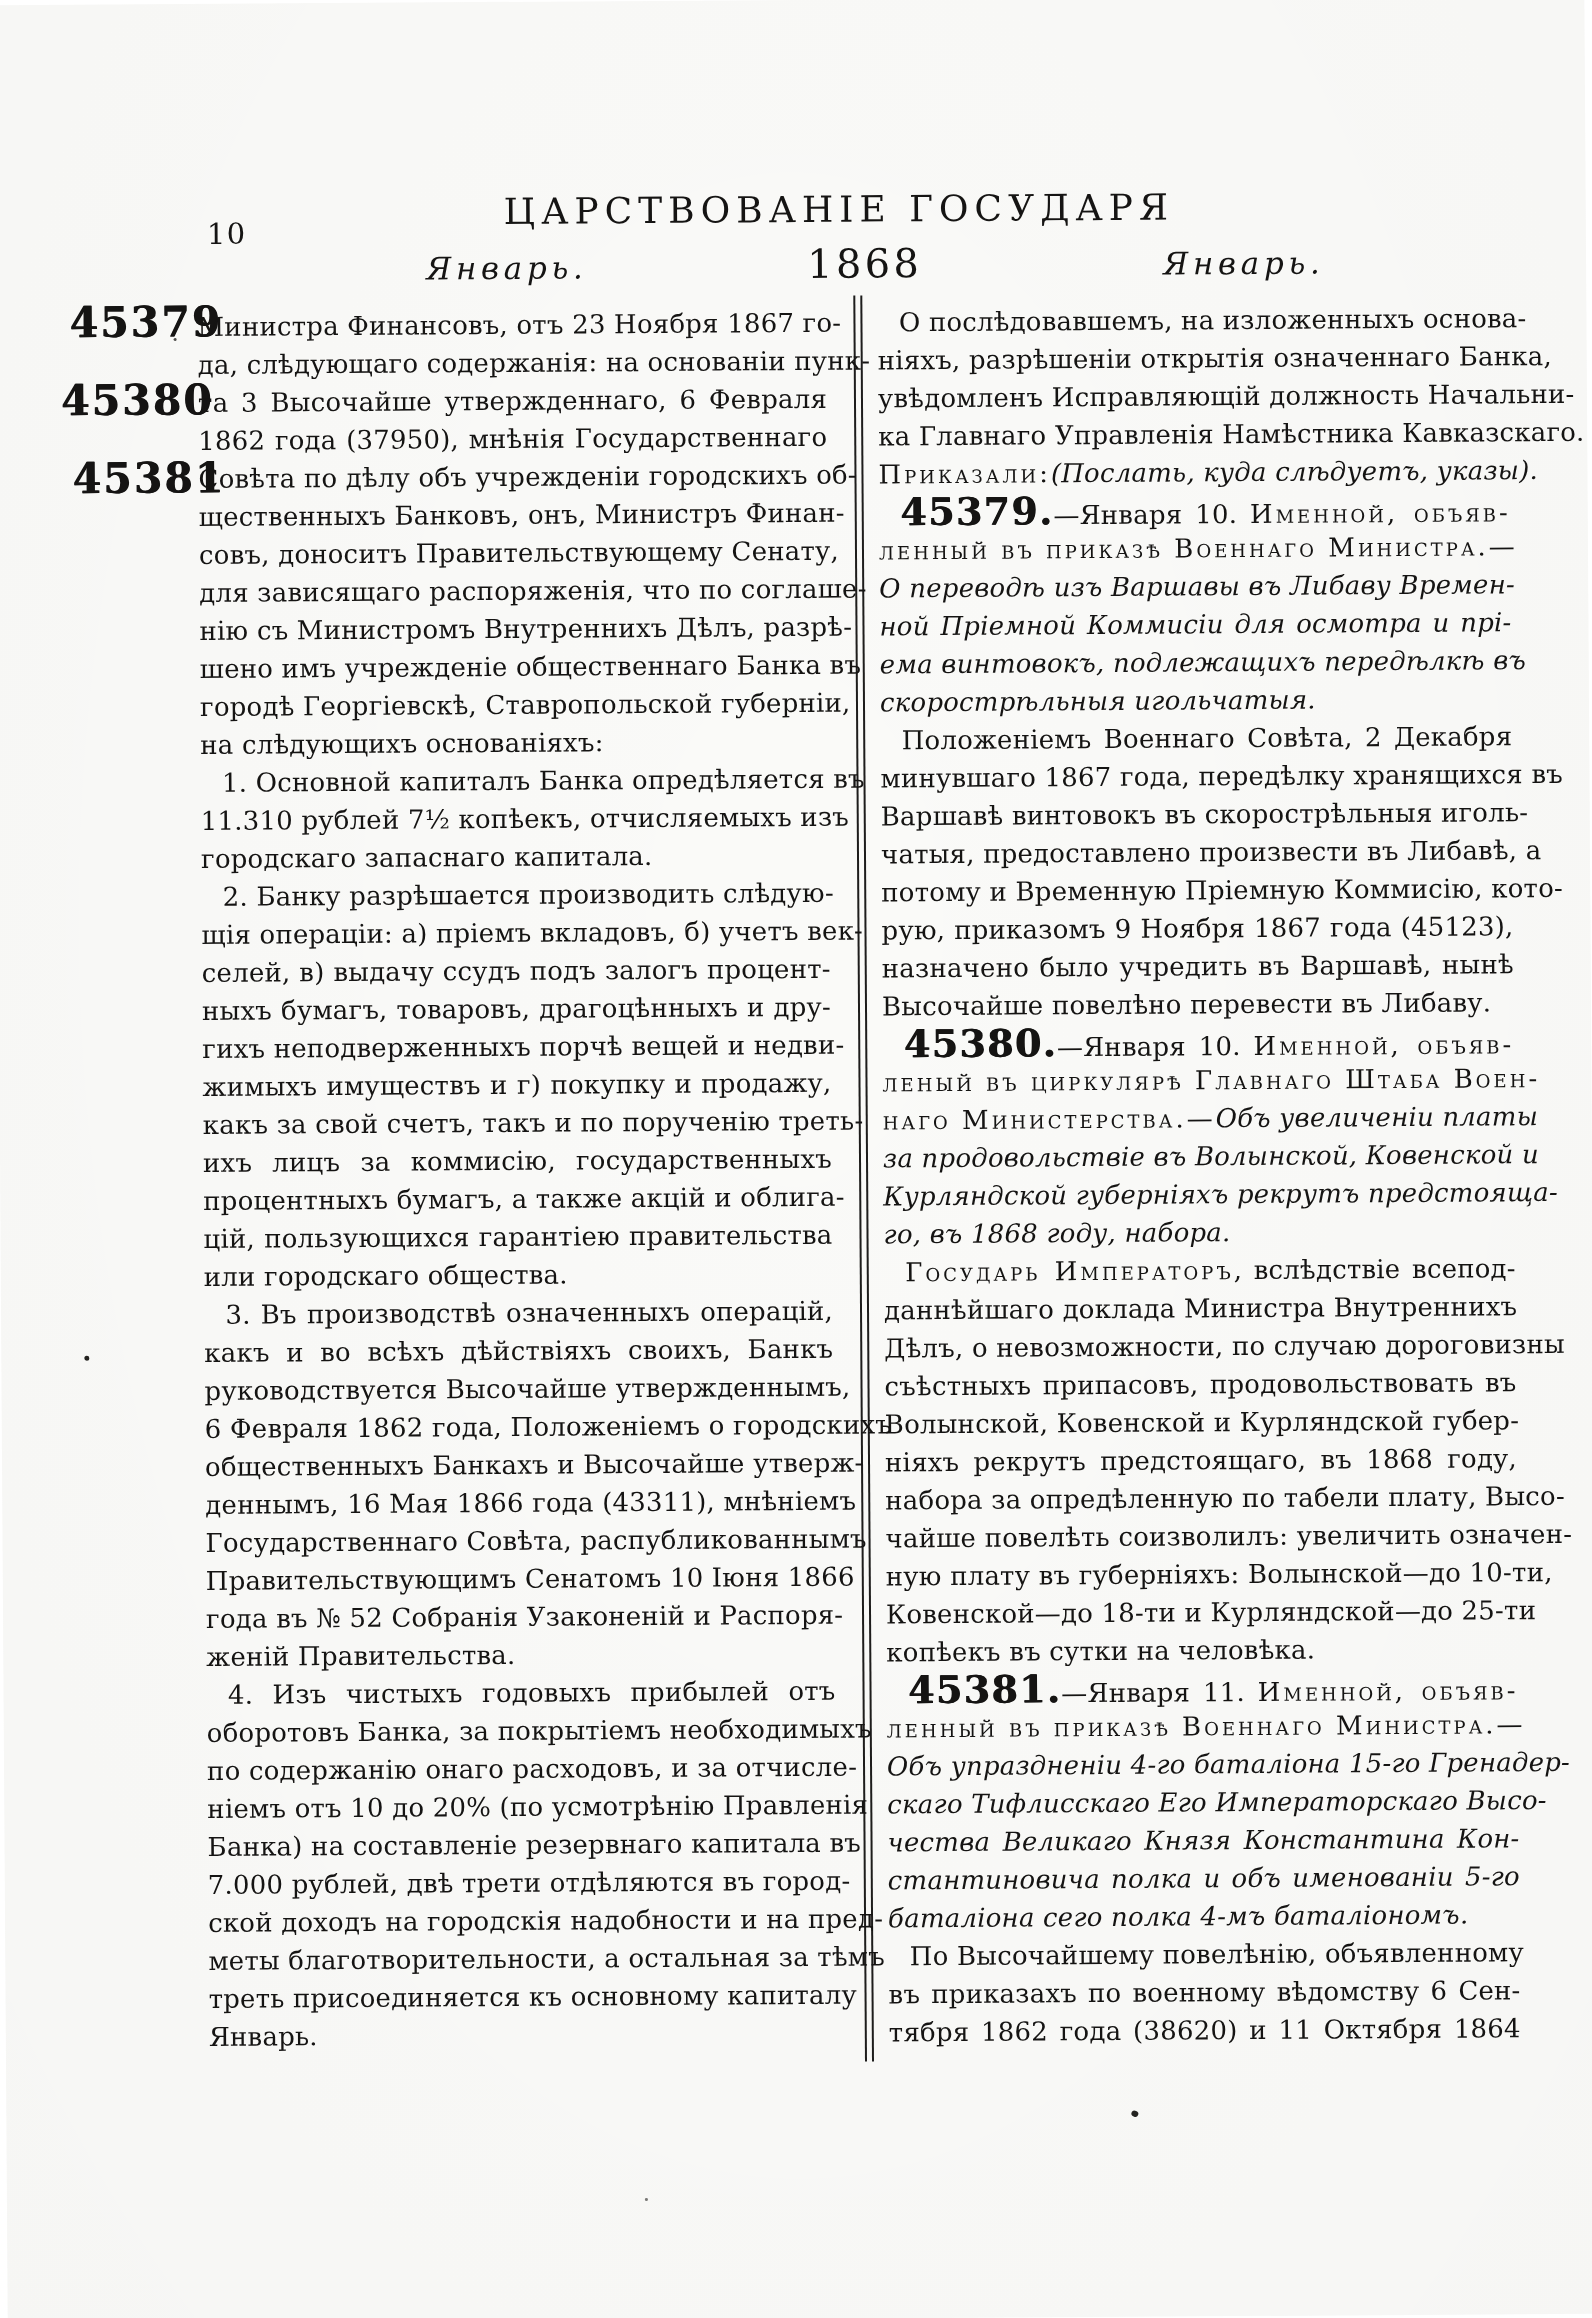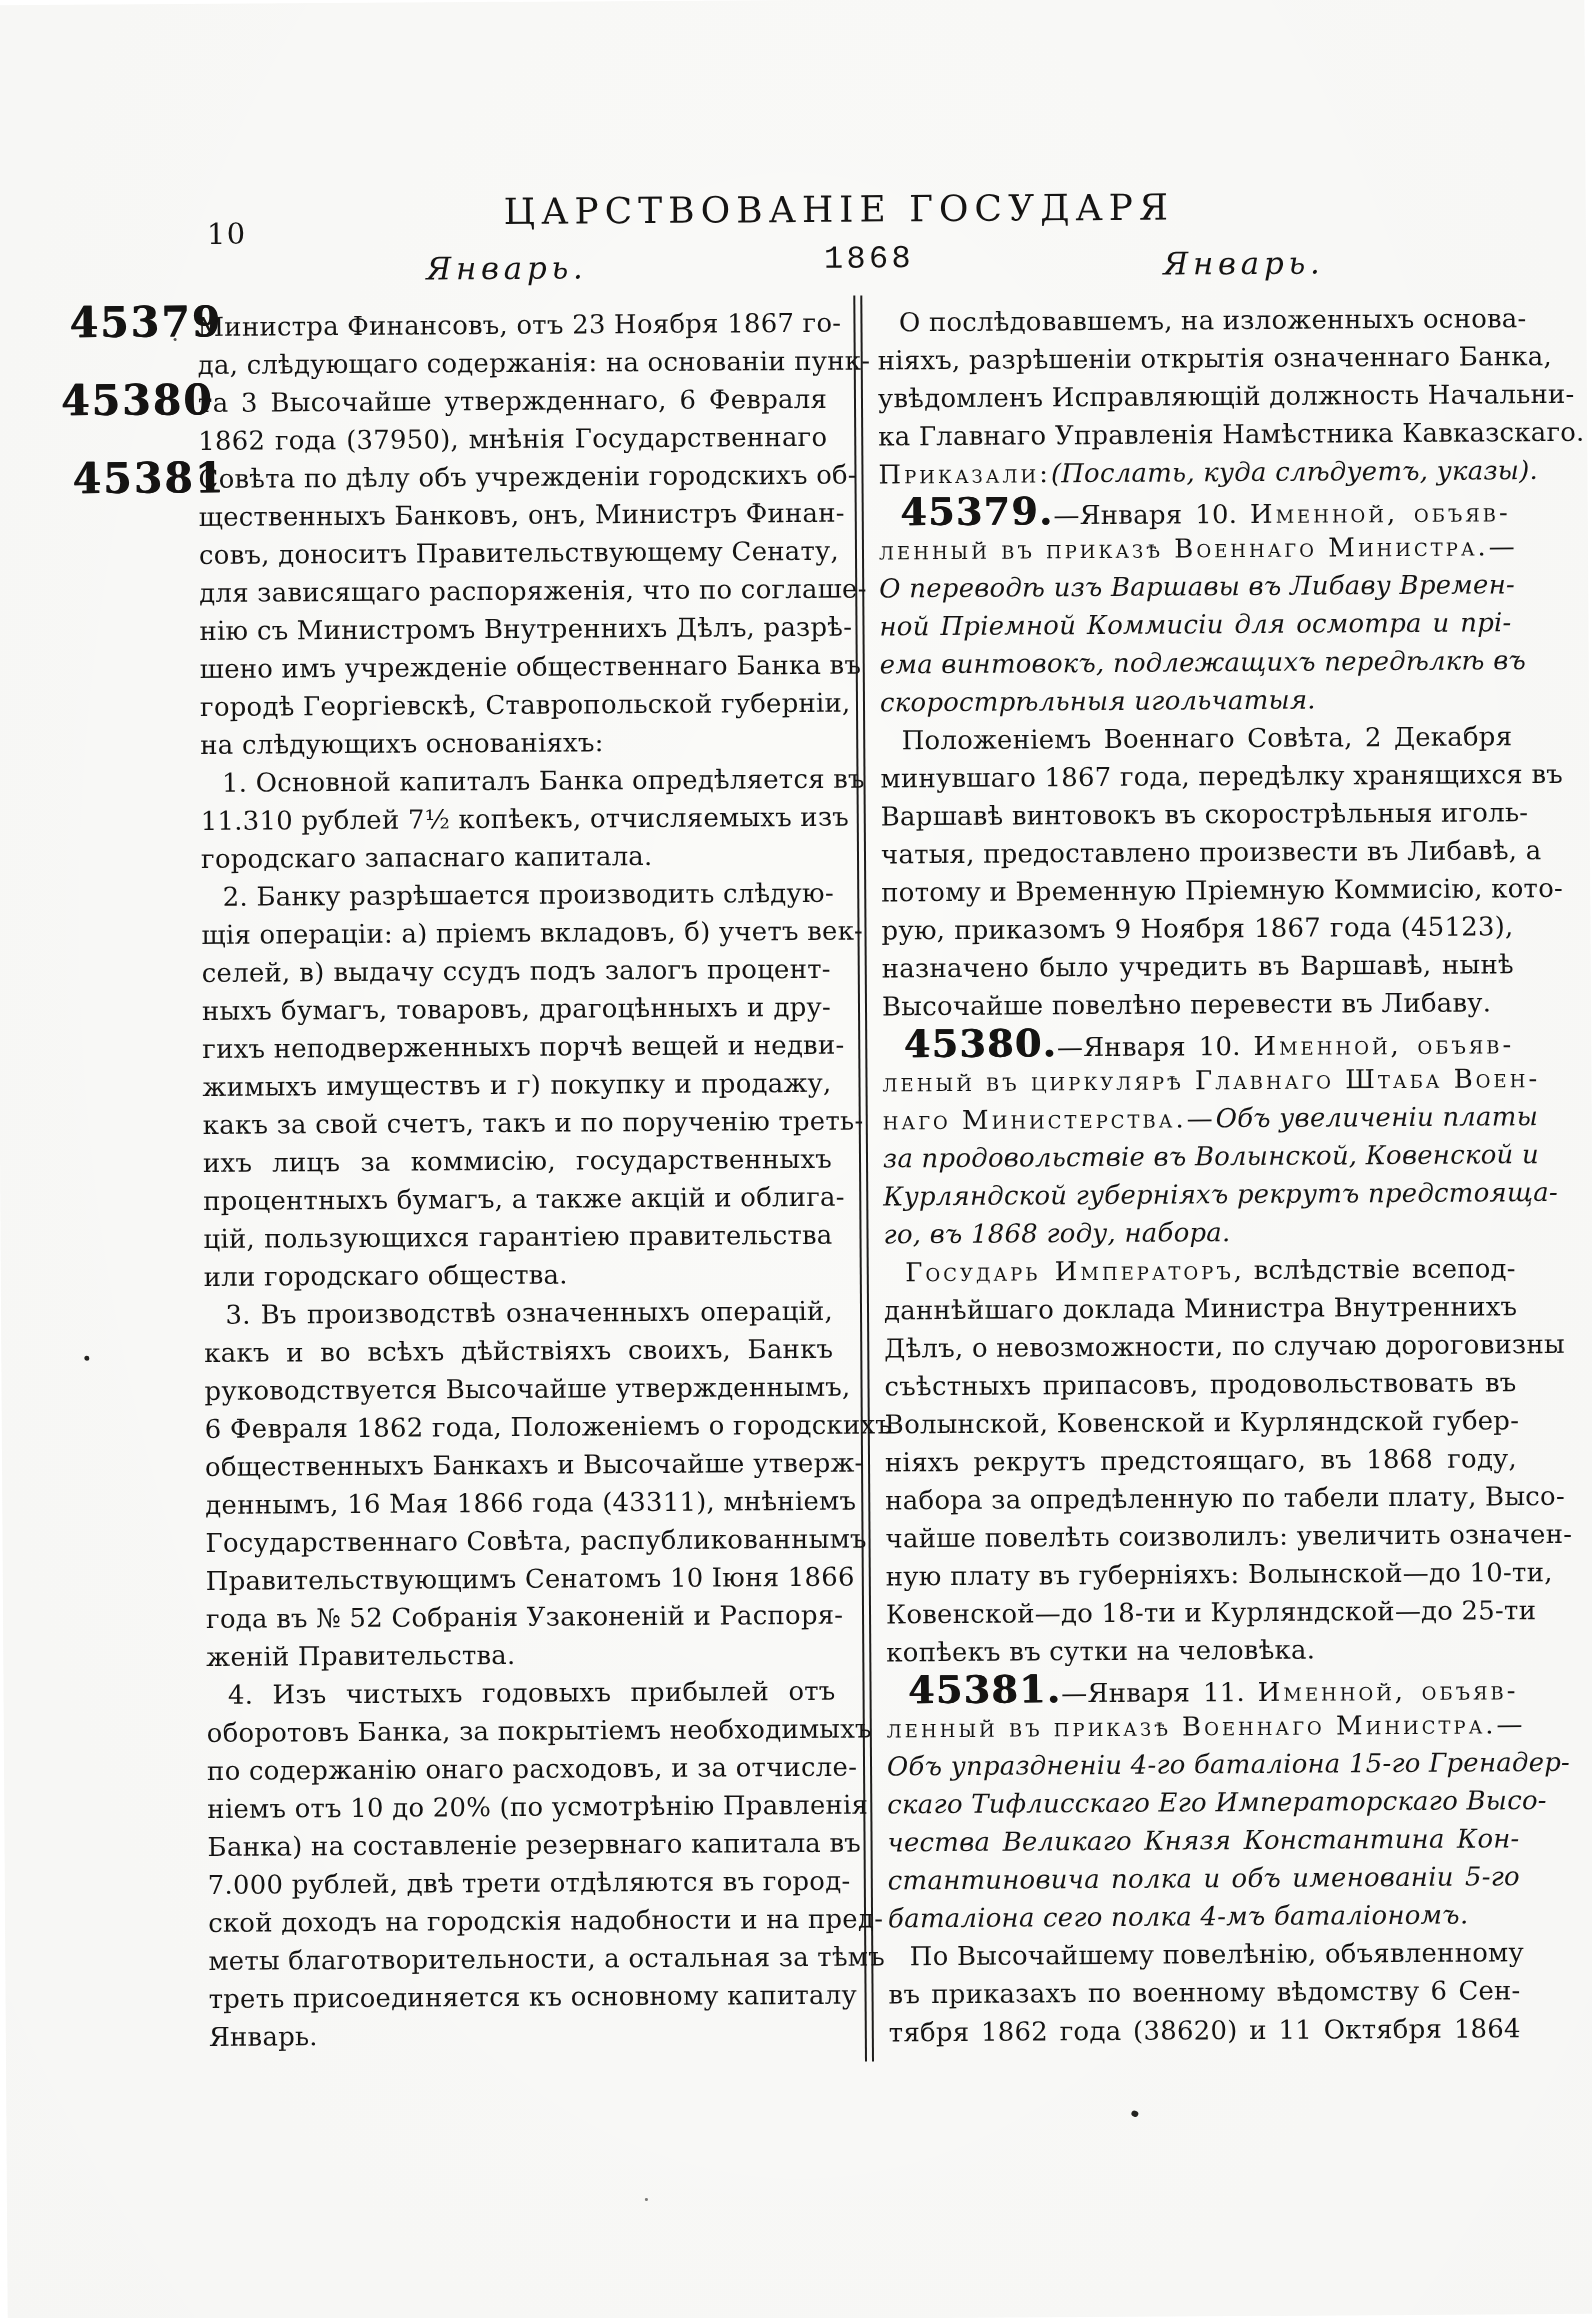--- a/index.html
+++ b/index.html
@@ -17,21 +17,21 @@
       radial-gradient(ellipse at 50% 40%, rgba(0,0,0,0.012), rgba(0,0,0,0.028)),
       #fdfdfb;
     transform:rotate(-0.38deg);
     transform-origin:796px 1157px;
   }
   .abs{position:absolute;white-space:nowrap;}
   
   #page-number{left:213px;top:197px;font-size:29px;letter-spacing:1.3px;margin-top:16px;}
   #running-title{left:510px;top:189px;font-size:36px;letter-spacing:6px;}
   #month-left{left:432px;top:248px;font-size:31px;font-style:italic;letter-spacing:4.7px;}
-  #year-label{left:830px;top:241px;font-size:32px;letter-spacing:3.3px;font-family:Liberation Mono, monospace;}
+  #year-label{left:813px;top:241px;font-size:40px;letter-spacing:3.3px;}
   #month-right{left:1169px;top:248px;font-size:31px;font-style:italic;letter-spacing:4.7px;}
   
   .margin-num{
     position:absolute;
     font-size:41px;font-weight:700;letter-spacing:2px;
     text-shadow:0.7px 0 0 currentColor;
     transform:scaleY(1.03);
   }
   #mn0{left:75px;top:294px;}
   #mn1{left:66px;top:372px;}

